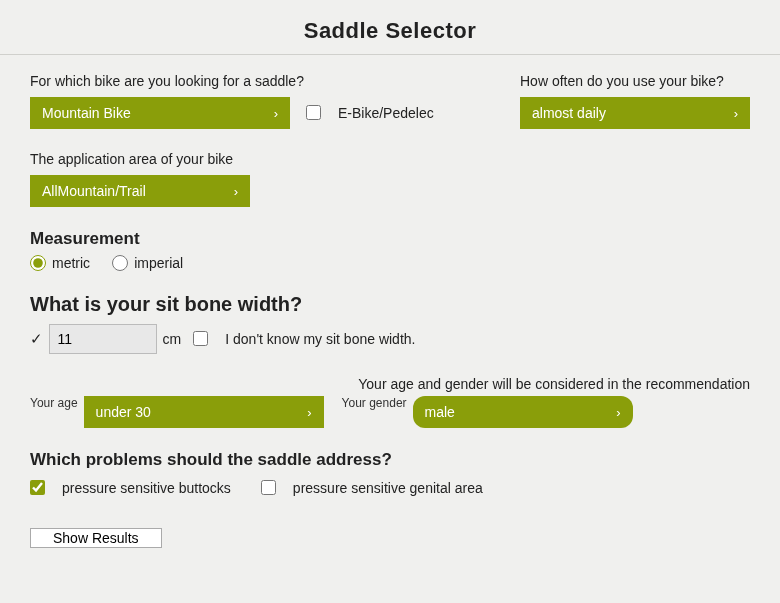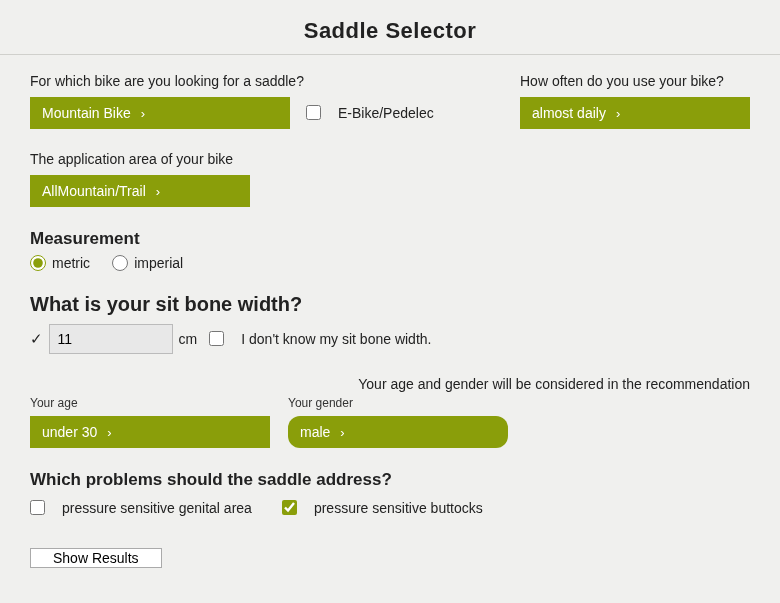--- a/index.html
+++ b/index.html
@@ -42,20 +42,21 @@
     }
     .green-select {
       background: #8a9e0a;
       color: #fff;
       border: none;
       padding: 8px 12px;
       font-size: 14px;
       cursor: pointer;
       display: flex;
       align-items: center;
+      justify-content: space-between;
       min-width: 200px;
       user-select: none;
     }
     .green-select .chevron {
       margin-left: 10px;
       font-size: 13px;
     }
     .checkbox-label {
       display: flex;
       align-items: flex-start;
@@ -102,37 +103,37 @@
     .sit-bone-input-wrap {
       display: flex;
       align-items: center;
       gap: 6px;
     }
     .checkmark {
       color: #222;
       font-size: 15px;
     }
     .sit-bone-input {
-      width: 124px;
+      width: 108px;
       padding: 6px 8px;
       border: 1px solid #bbb;
       background: #e8e8e8;
       font-size: 14px;
     }
     .unit-label {
       font-size: 14px;
     }
     .age-gender-row {
       display: flex;
       gap: 18px;
       margin-top: 4px;
     }
     .field-group {
       display: flex;
-      flex-direction: column;
+      flex-direction: row;
       gap: 6px;
     }
     .field-label {
       font-size: 12px;
       color: #333;
     }
     .problems-section-title {
       font-size: 17px;
       font-weight: bold;
       margin-bottom: 10px;
@@ -251,27 +252,27 @@
           <span class="chevron">›</span>
         </div>
       </div>
     </div>
   </div>
 
   <div class="section">
     <div class="problems-section-title">Which problems should the saddle address?</div>
     <div class="problems-row">
       <label class="checkbox-label">
+        <input type="checkbox" checked="" style="">
+        <span>pressure sensitive buttocks</span>
+      </label>
+      <label class="checkbox-label">
         <input type="checkbox" style="">
         <span>pressure sensitive genital area</span>
       </label>
-      <label class="checkbox-label">
-        <input type="checkbox" checked="" style="">
-        <span>pressure sensitive buttocks</span>
-      </label>
     </div>
   </div>
 
   <div class="section">
     <button class="show-results-btn">Show Results</button>
   </div>
 
 </div>
 
 </body></html>

